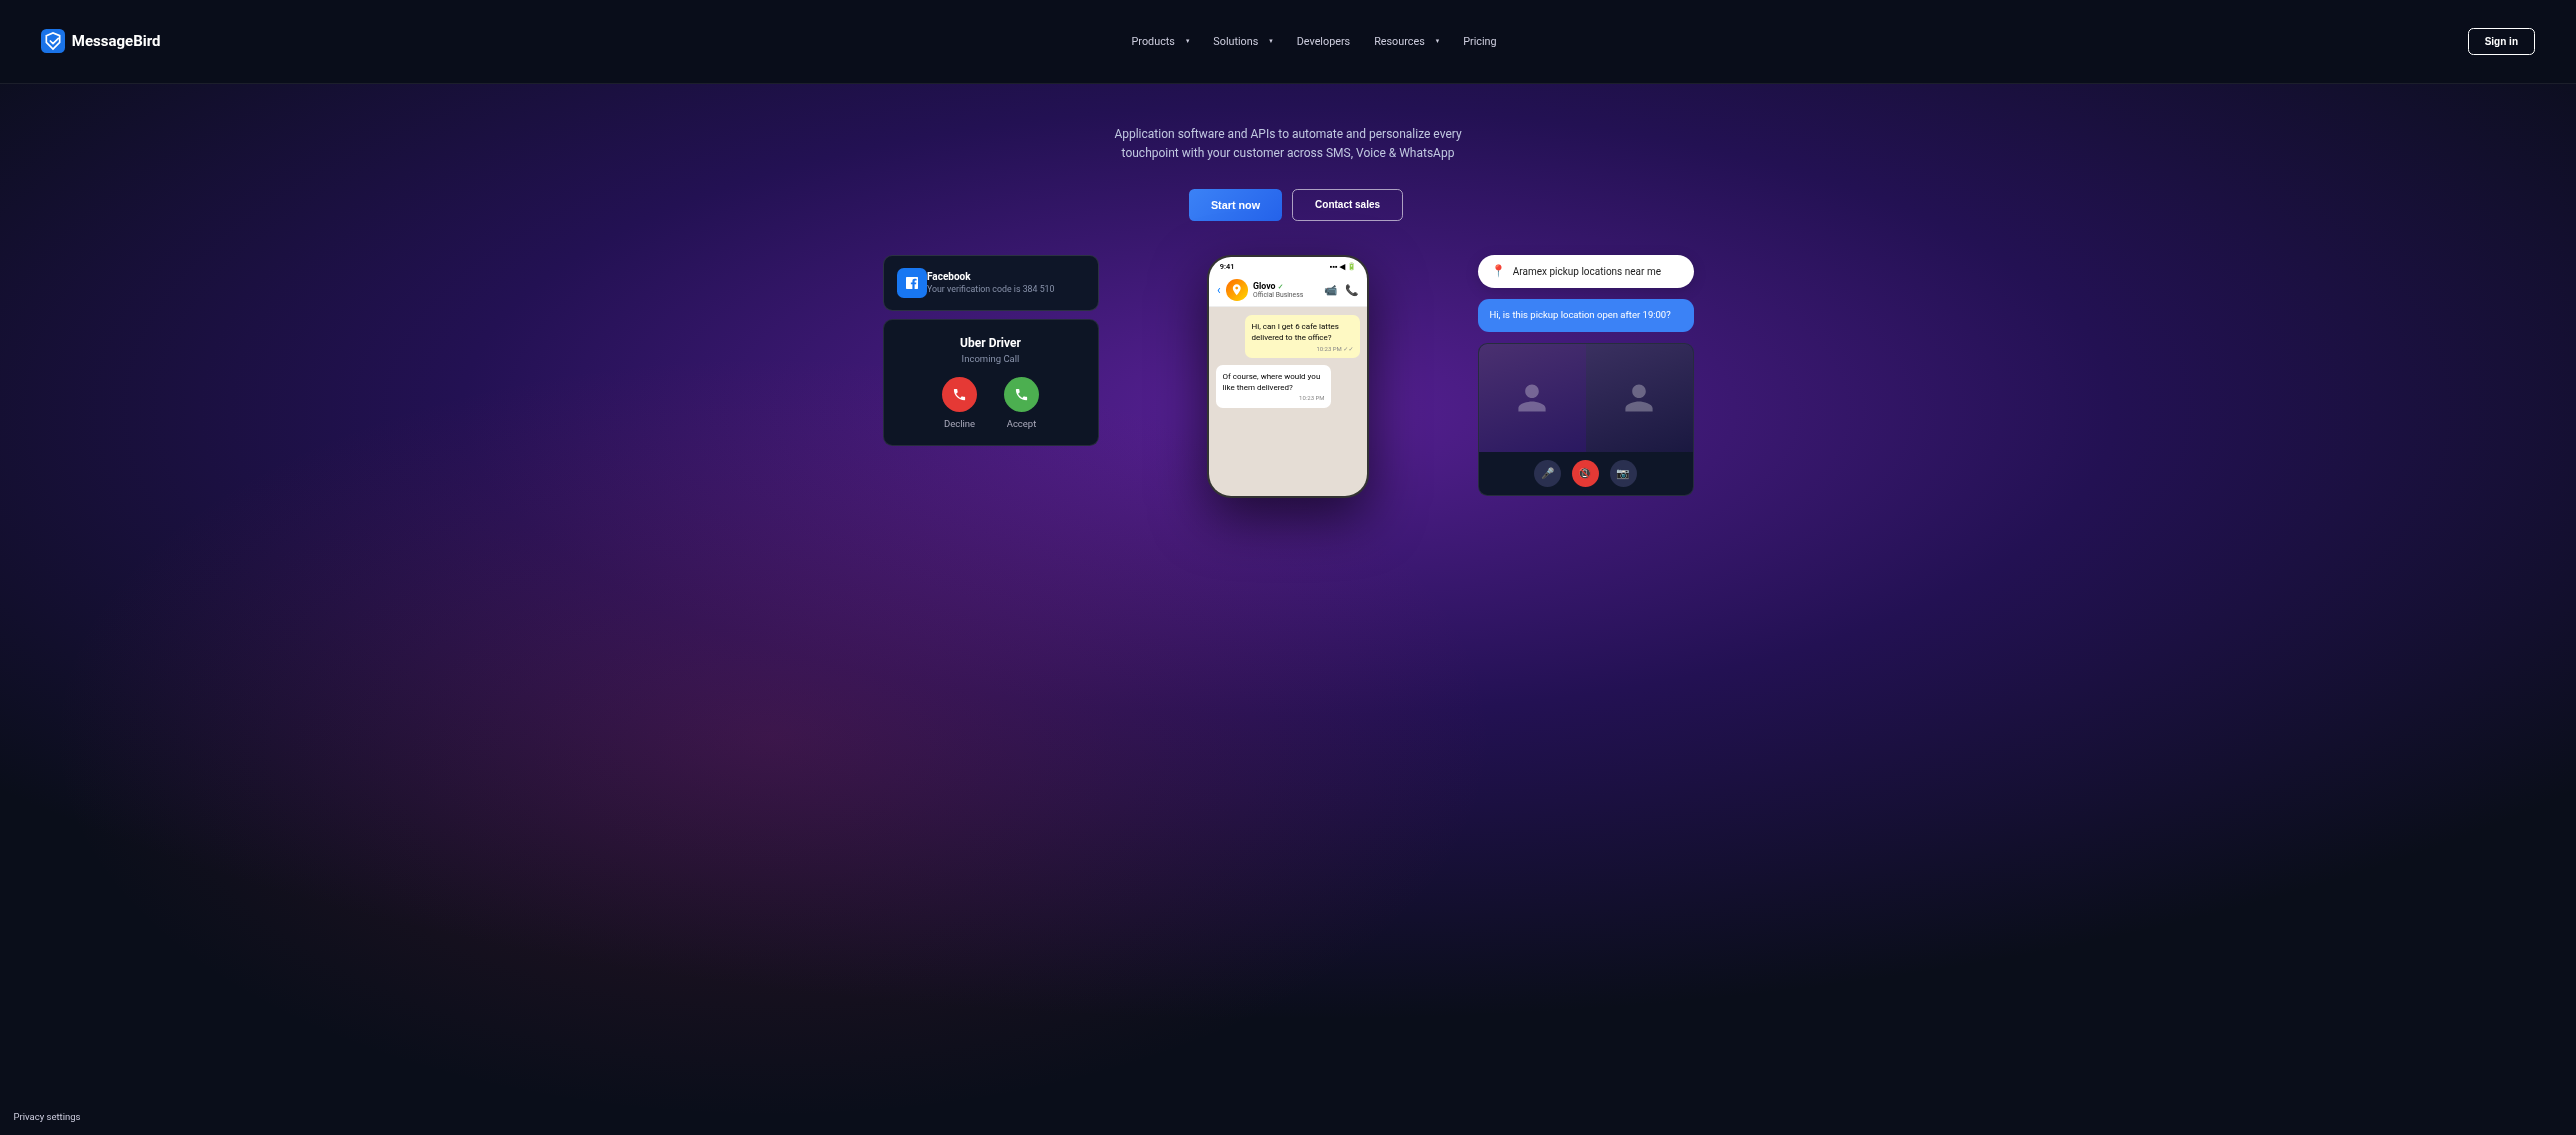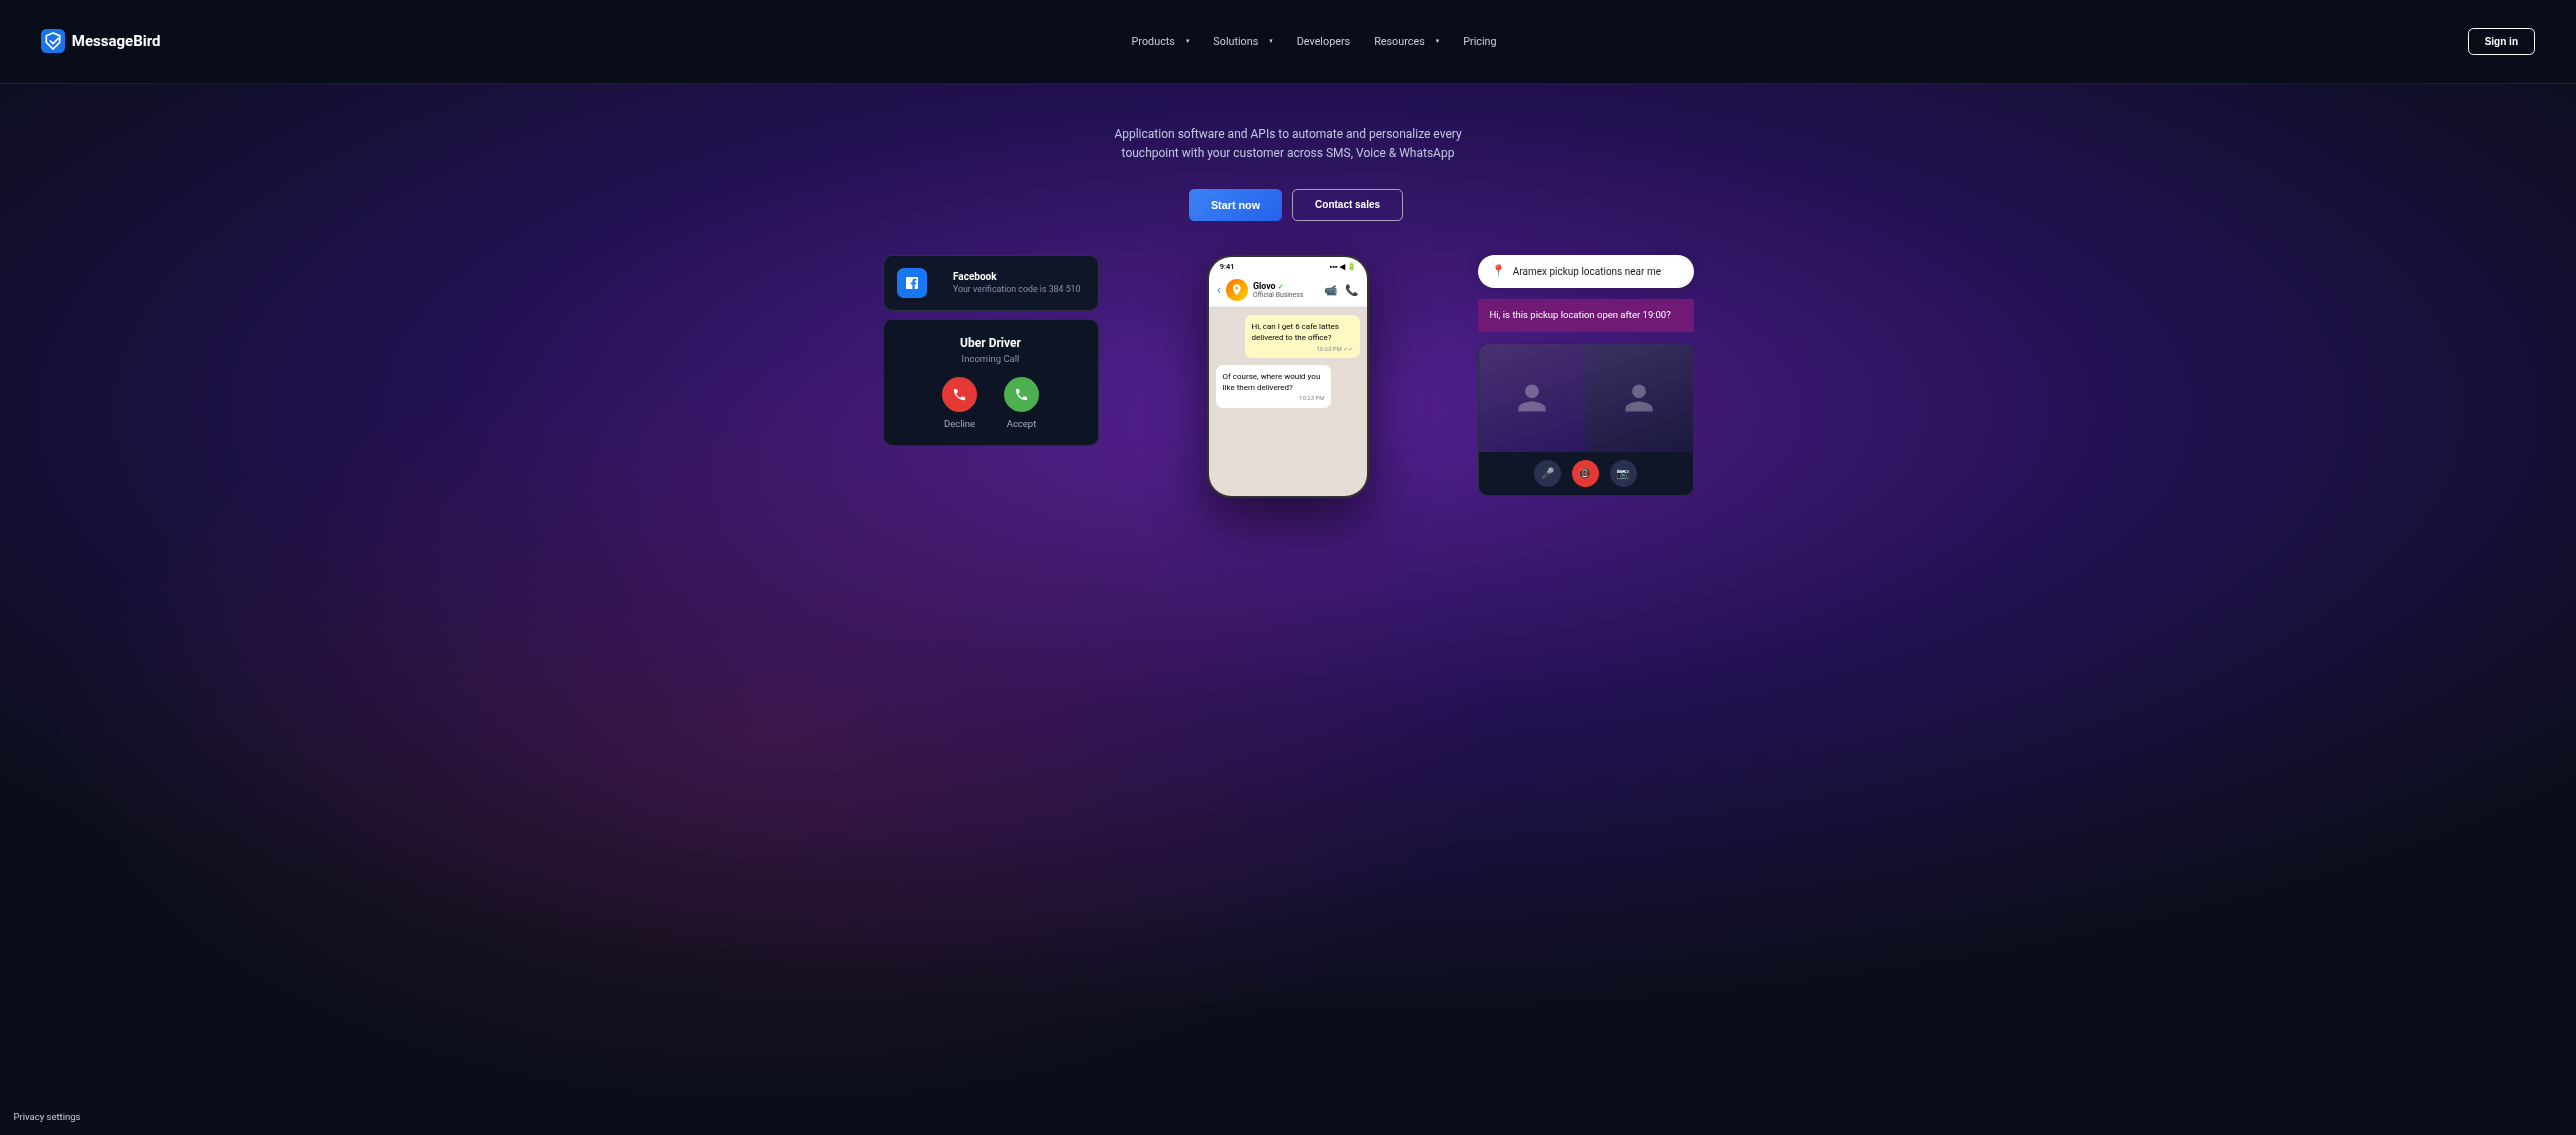--- a/index.html
+++ b/index.html
@@ -152,21 +152,21 @@
       flex-direction: column;
       gap: 8px;
     }
     .notification-card {
       background: #0e1628;
       border: 0.7px solid rgba(255,255,255,0.12);
       border-radius: 9.5px;
       padding: 12px 13.5px;
       display: flex;
       align-items: center;
-      gap: 26px;
+      gap: 0;
     }
     .notif-icon {
       width: 30px;
       height: 30px;
       border-radius: 6.8px;
       display: flex;
       align-items: center;
       justify-content: center;
       font-size: 15px;
       flex-shrink: 0;
@@ -362,22 +362,22 @@
       box-shadow: 0 2.7px 13.5px rgba(0,0,0,0.15);
     }
     .search-pin {
       font-size: 12px;
     }
     .search-text {
       font-size: 10px;
       color: #222;
     }
     .answer-card {
-      background: #701a75;
-      border-radius: 2px;
+      background: #3b82f6;
+      border-radius: 11px;
       padding: 9.5px 12px;
       font-size: 9.5px;
       color: #fff;
       line-height: 1.5;
     }
     .video-card {
       background: #0e1628;
       border: 0.7px solid rgba(255,255,255,0.1);
       border-radius: 9.5px;
       overflow: hidden;

